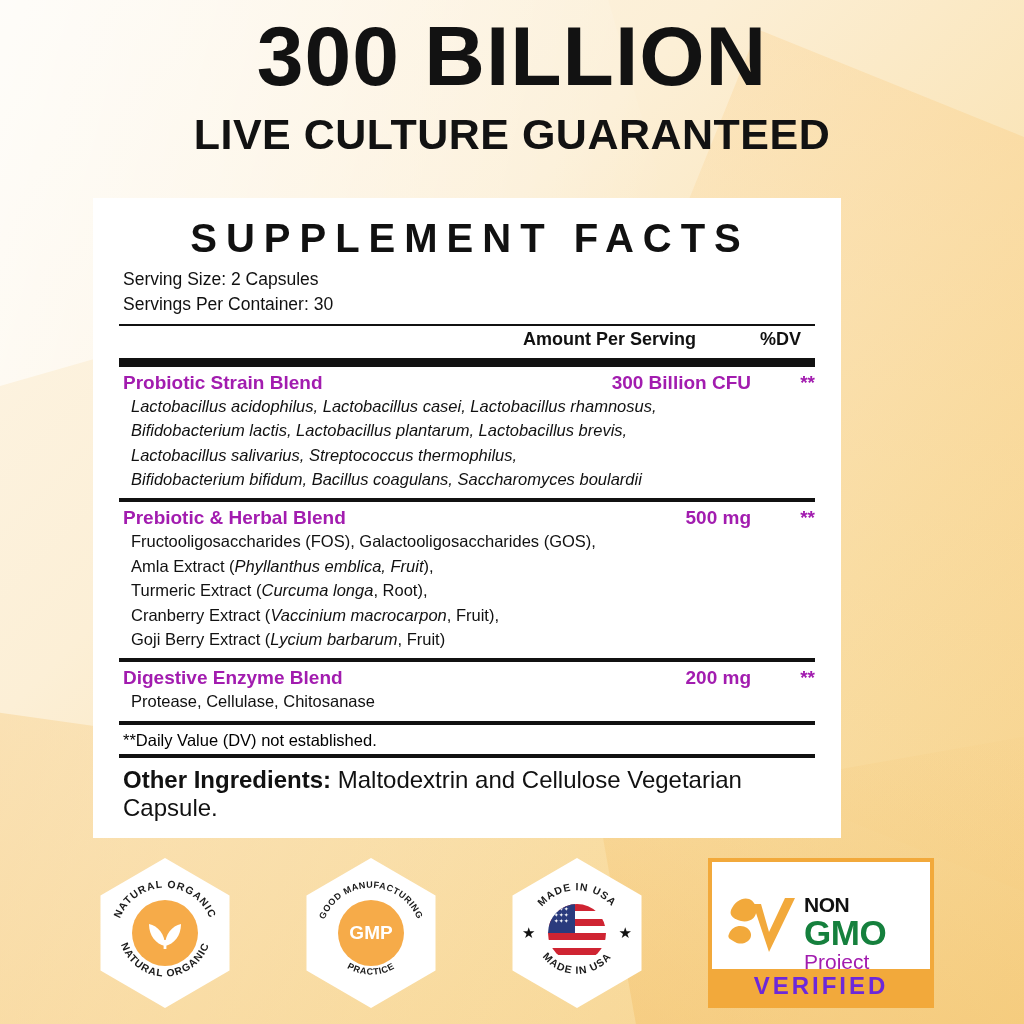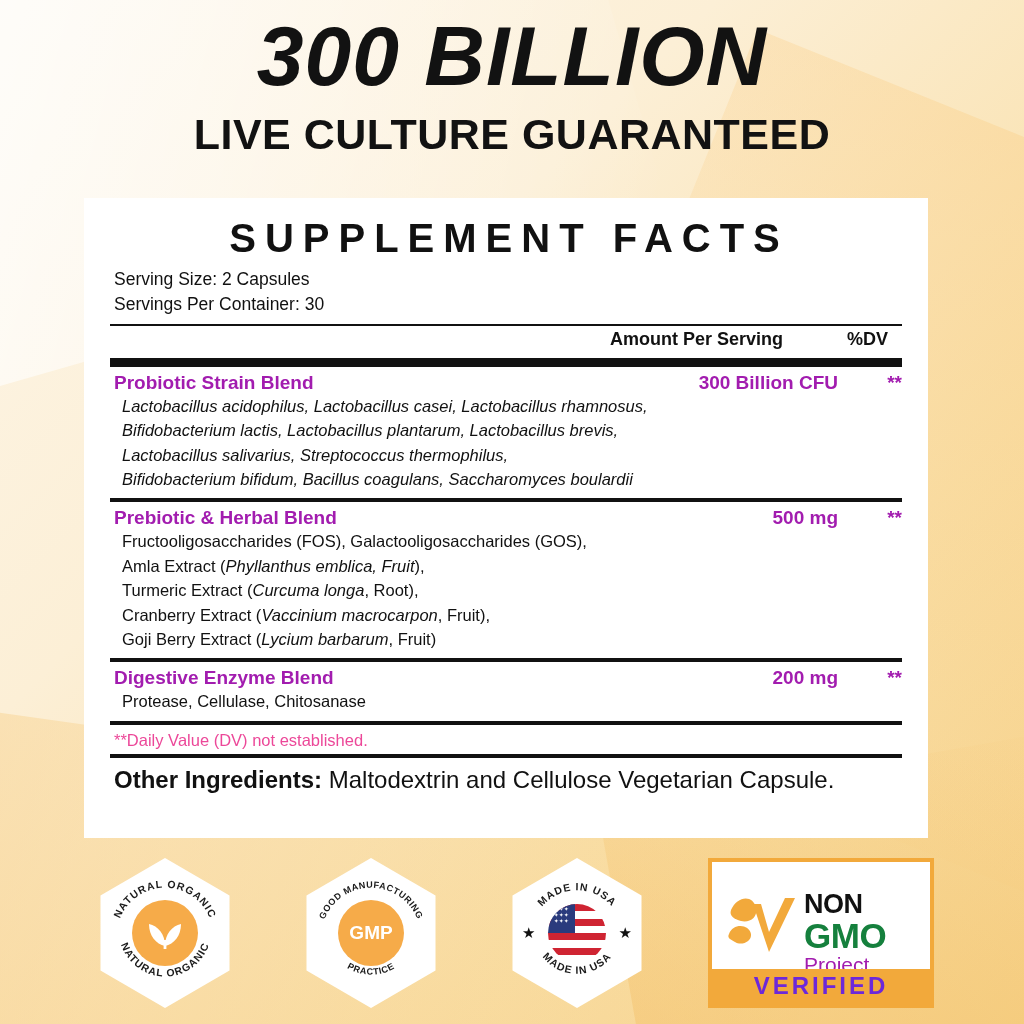--- a/index.html
+++ b/index.html
@@ -45,35 +45,34 @@
     position: absolute; top: 14px; left: 0; width: 100%;
     text-align: center;
   }
   .headline {
     font-size: 84px;
     font-weight: 800;
     letter-spacing: 1px;
     color: #121212;
     line-height: 1.0;
     font-family: "Liberation Sans", sans-serif;
-    font-style: italic;
   }
   .subheadline {
     margin-top: 12px;
     font-size: 43px;
     font-weight: 700;
     letter-spacing: 0.5px;
     color: #121212;
   }
 
   
   .panel {
     position: absolute;
-    top: 198px; left: 84px;
-    width: 844px; height: 640px;
+    top: 198px; left: 93px;
+    width: 748px; height: 640px;
     background: #ffffff;
     padding: 10px 12px 8px 12px;
   }
   .facts-title {
     text-align: center;
     font-size: 40px;
     font-weight: 800;
     letter-spacing: 9px;
     color: #111;
     margin: 8px 0 6px 6px;
@@ -109,21 +108,21 @@
   .ingredient {
     font-size: 16.5px;
     color: #111;
     line-height: 1.48;
     margin-left: 8px;
   }
   .ingredient.italic { font-style: italic; }
   .ital { font-style: italic; }
 
   .footnote {
-    font-size: 16.5px; color: #ec4899;
+    font-size: 16.5px; color: #000000;
     padding: 6px 14px 4px 18px;
   }
   .other-ing {
     font-size: 24px; color: #111;
     padding: 8px 14px 4px 18px;
   }
   .other-ing b { font-weight: 700; }
 
   
   .badges {
@@ -189,21 +188,21 @@
     display: flex; align-items: stretch;
     padding: 6px;
   }
   .nongmo-left {
     width: 86px; display: flex; align-items: center; justify-content: center;
   }
   .nongmo-right {
     flex: 1; display: flex; flex-direction: column; justify-content: center;
     line-height: 1.0;
   }
-  .nongmo-right .l1 { font-size: 27px; font-weight: 800; color: #111; letter-spacing: -0.5px; }
+  .nongmo-right .l1 { font-size: 21px; font-weight: 800; color: #111; letter-spacing: -0.5px; }
   .nongmo-right .l2 { font-size: 35px; font-weight: 800; color: #15803d; letter-spacing: -0.5px; }
   .nongmo-right .l3 { font-size: 21px; font-weight: 500; color: #a21caf; margin-top: 1px; }
   .verified-bar {
     position: absolute; left: 0; bottom: 0; width: 100%;
     background: #f2a93b; color: #6d28d9;
     font-size: 24px; font-weight: 800; letter-spacing: 3px;
     text-align: center; padding: 3px 0 4px 0;
   }
   .nongmo-wrap { position: relative; }
 </style>

